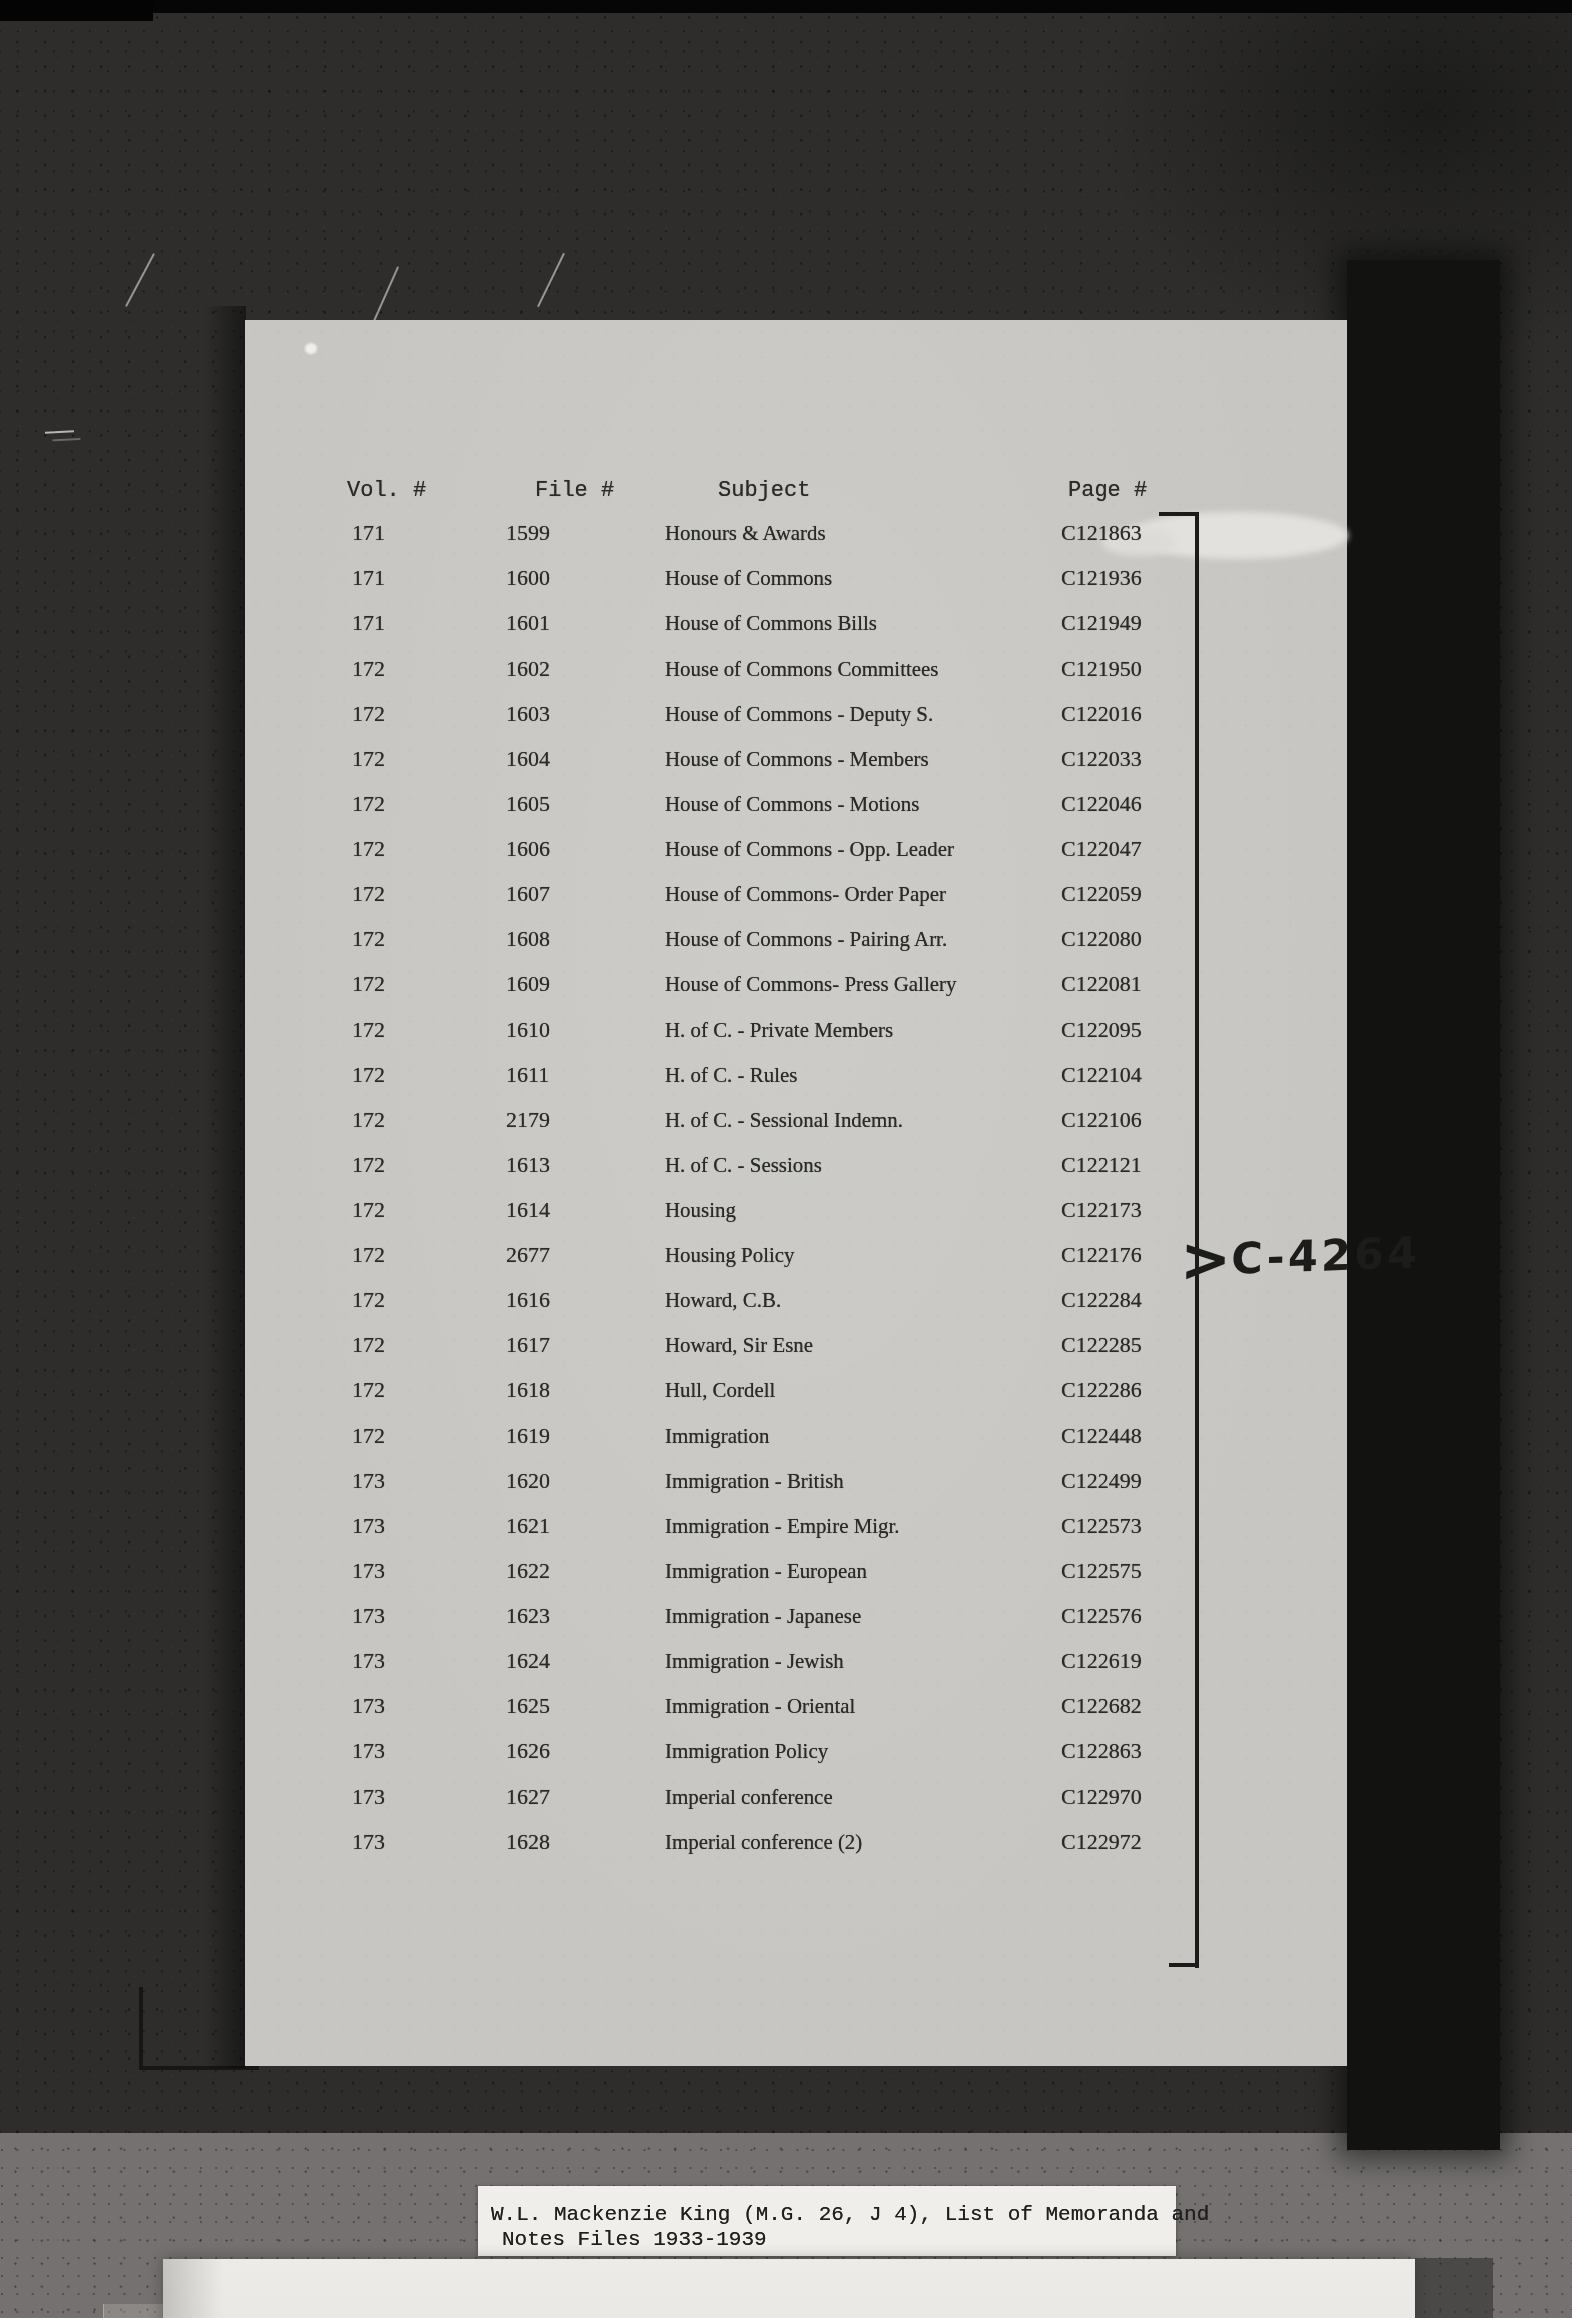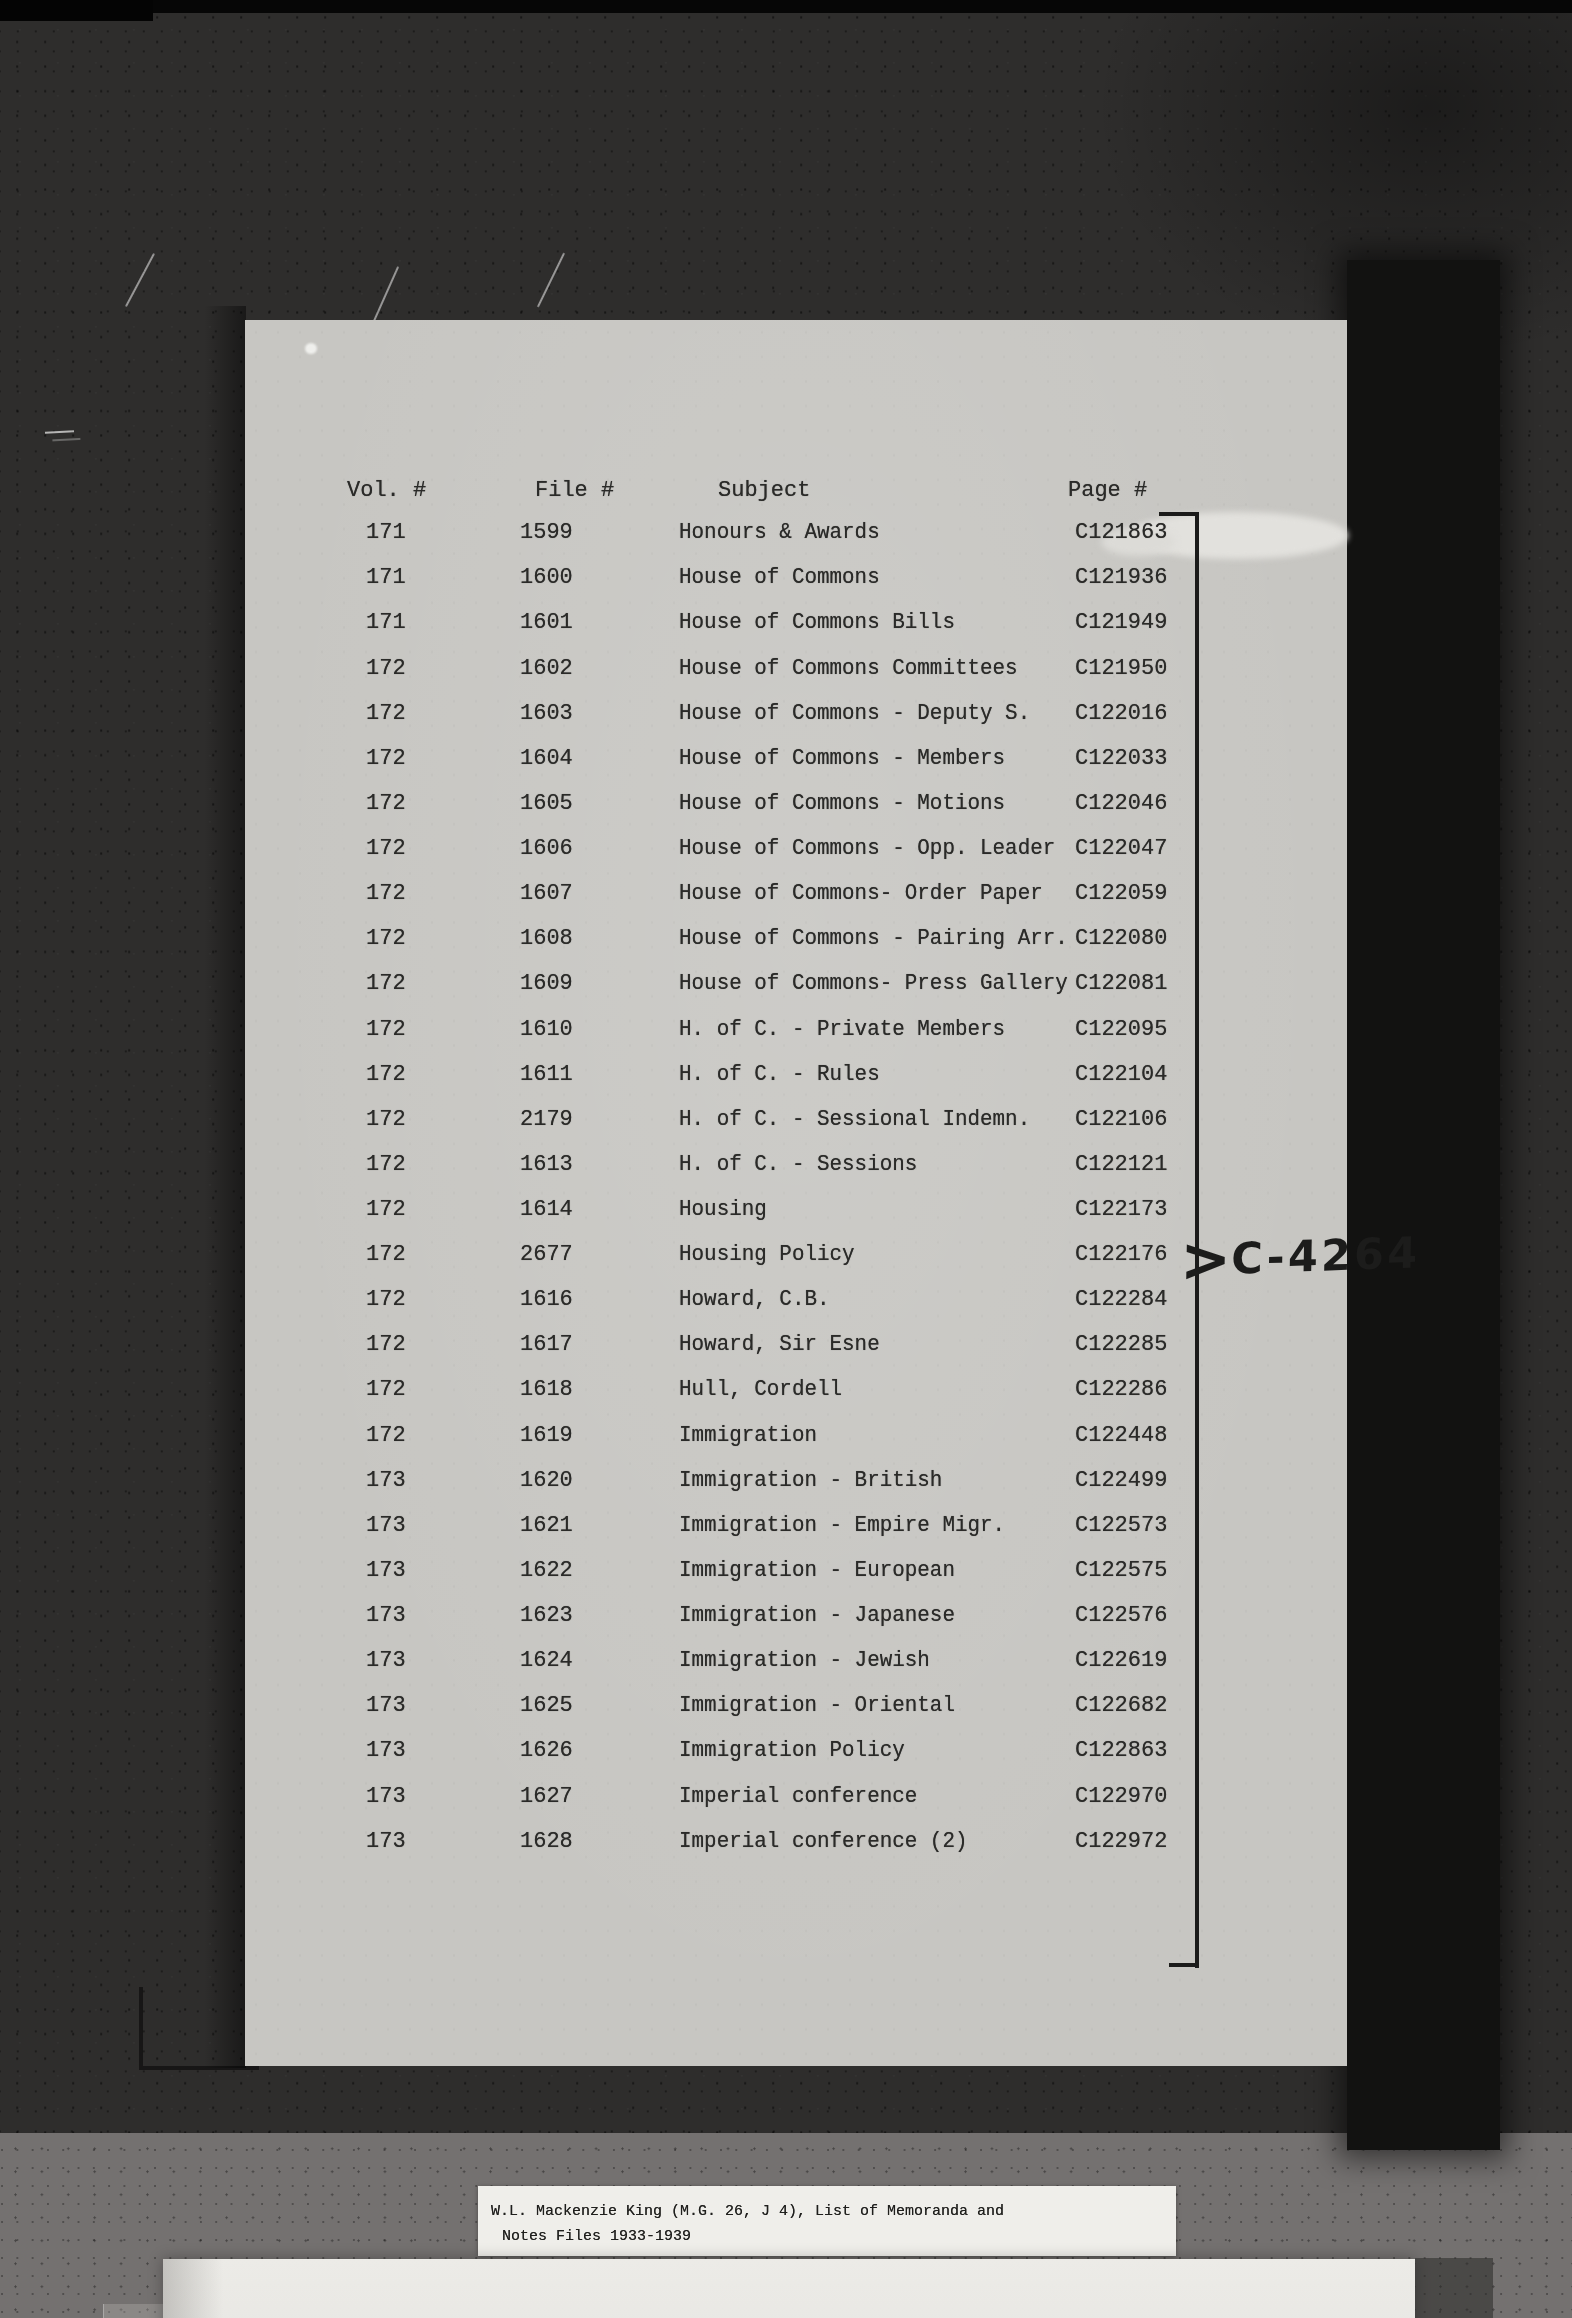--- a/index.html
+++ b/index.html
@@ -46,21 +46,21 @@
     background-image:radial-gradient(ellipse at 50% 35%,rgba(255,255,255,.10),transparent 70%),
       radial-gradient(circle,rgba(0,0,0,.03) 0 0.9px,transparent 1.4px);
     background-size:100% 100%,22px 24.6px;}
   .page-dot{position:absolute;left:60px;top:23px;width:12px;height:11px;border-radius:50%;
     background:#efefec;filter:blur(0.9px);}
   .typed{font-family:"Liberation Mono",monospace;font-size:22px;line-height:1;color:#2a2a28;
     text-shadow:0 0 0.7px rgba(42,42,40,.75);white-space:pre;}
   .thead span,.trow span{position:absolute;top:0;}
   .thead{position:absolute;left:0;top:160px;width:100%;height:28px;}
   .h-vol{left:102px;} .h-file{left:262px;margin-left:28px;} .h-subject{left:473px;} .h-page{left:823px;}
-  .trow{position:absolute;left:16px;width:100%;height:28px;}
+  .trow{position:absolute;left:2px;width:100%;height:28px;font-family:Liberation Serif, serif;}
   .col-vol{left:105px;} .col-file{left:259px;}
   .col-subject{left:418px;transform:scaleX(.95);transform-origin:left top;}
   .col-page{left:814px;}
 
   
   .smudge{position:absolute;left:881px;top:192px;width:222px;height:47px;border-radius:50%;
     background:#e2e1dd;filter:blur(3.2px);}
   .smudge2{position:absolute;left:856px;top:208px;width:74px;height:28px;border-radius:50%;
     background:#dcdbd7;filter:blur(3.7px);}
 
@@ -71,21 +71,21 @@
 
   
   .reel{position:absolute;left:1180px;top:1220px;color:#1c1c1b;white-space:nowrap;
     font-family:"DejaVu Sans",sans-serif;transform:rotate(-2deg) skewX(-3deg);}
   .reel .arrow{font-size:61px;font-weight:700;vertical-align:-5.6px;letter-spacing:0;}
   .reel .num{font-size:43px;font-weight:600;letter-spacing:3.2px;}
 
   
   .caption{position:absolute;left:478px;top:2186px;width:698px;height:70px;background:#efeeea;
     box-shadow:0 1.4px 4.6px rgba(0,0,0,.35);}
-  .caption .line{position:absolute;font-family:"Liberation Mono",monospace;font-size:15px;
+  .caption .line{position:absolute;font-family:"Liberation Mono",monospace;font-size:21px;
     line-height:1;color:#1f1f1d;white-space:pre;text-shadow:0 0 0.5px rgba(31,31,29,.8);}
   .cap1{left:13px;top:17.6px;} .cap2{left:24px;top:43px;}
 
   
   .tape-left{position:absolute;left:103px;top:2304px;width:61px;height:311px;
     background:rgba(200,198,195,.28);border-left:1.4px solid rgba(230,230,228,.35);}
   .panel{position:absolute;left:163px;top:2259px;width:1252px;height:355px;
     background:linear-gradient(#ecebe7,#dddcd8);box-shadow:0 0 14px rgba(0,0,0,.3);}
   .panel-crease{position:absolute;left:0;top:0;width:60px;height:355px;
     background:linear-gradient(to right,rgba(120,118,115,.35),rgba(0,0,0,0));}

